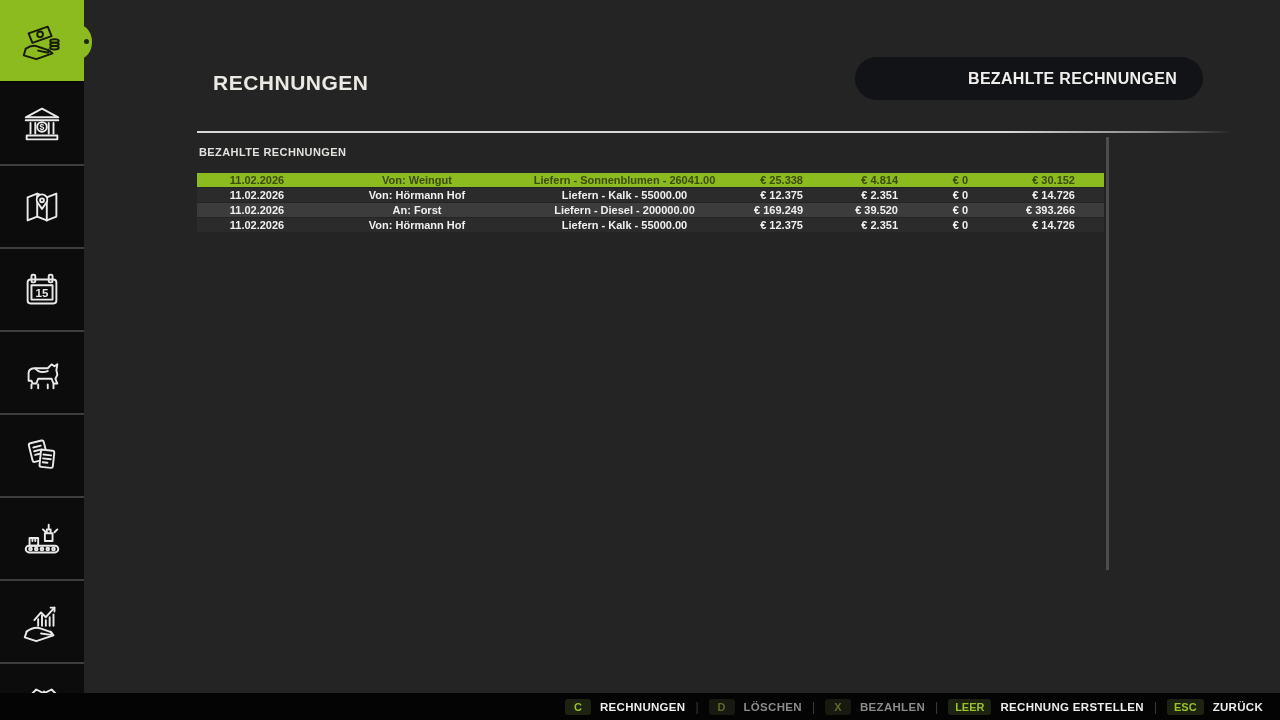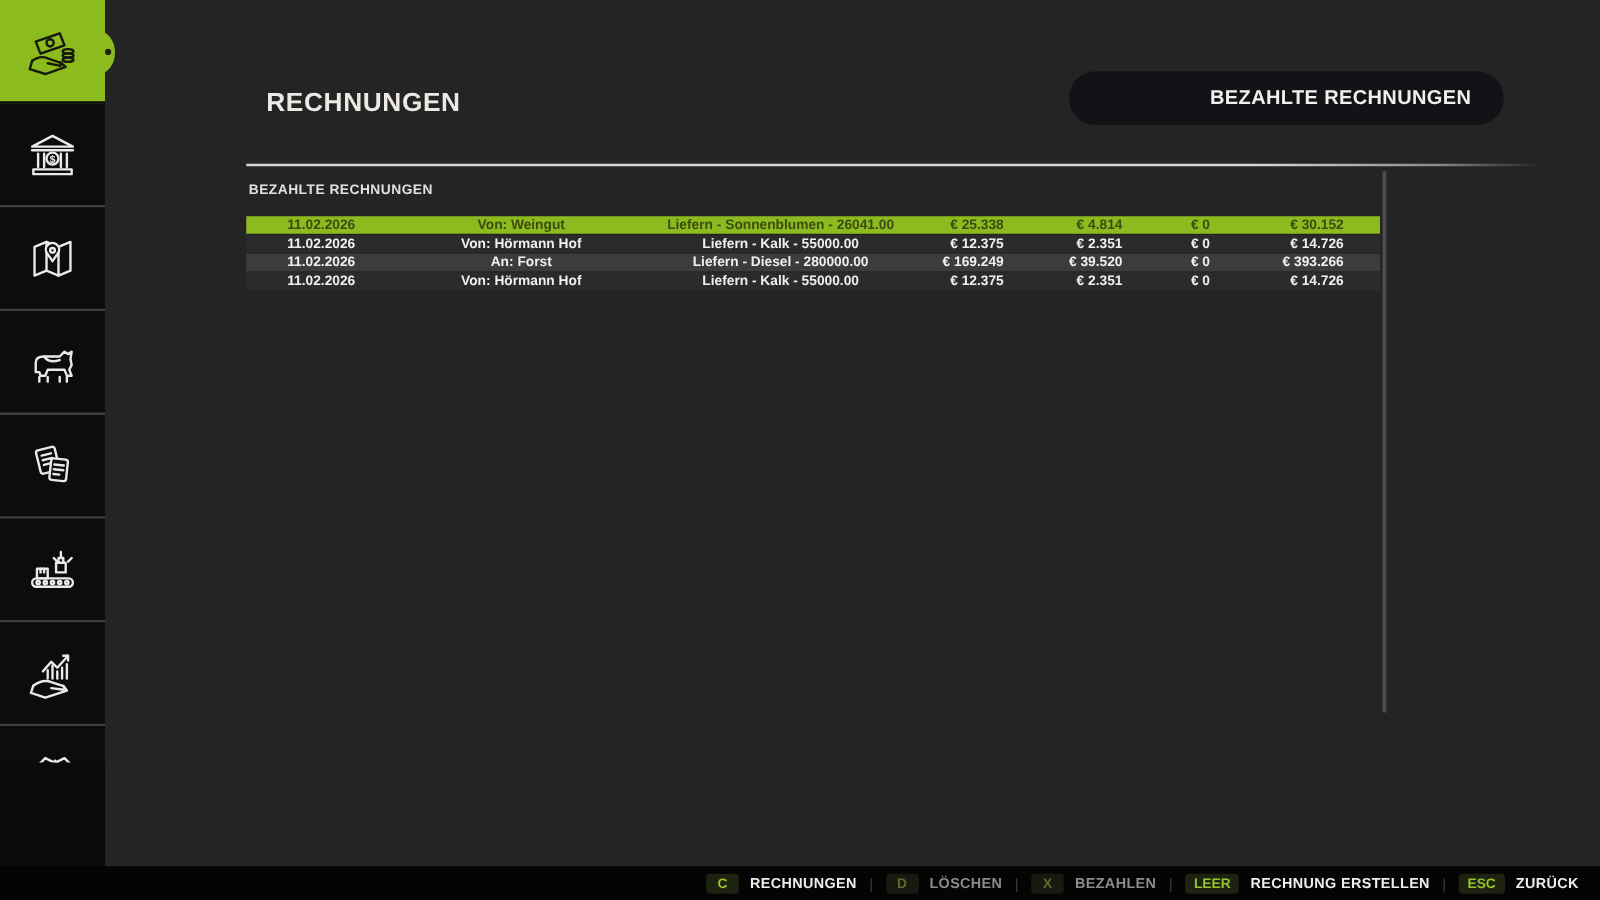--- a/index.html
+++ b/index.html
@@ -123,20 +123,29 @@
 
   <div class="side-cell">
     <svg viewBox="0 0 48 48" fill="none" stroke="currentColor" stroke-width="2" stroke-linejoin="round" stroke-linecap="round">
       <path d="M9 14 l10 -4 10 4 10 -4 v24 l-10 4 -10 -4 -10 4 Z"></path>
       <path d="M19 10 v24 M29 14 v24"></path>
       <path d="M24 26 l-4.5 -6.5 a5.5 5.5 0 1 1 9 0 Z" fill="#0c0c0c"></path>
       <circle cx="24" cy="17" r="2"></circle>
     </svg>
   </div>
 
+  <div class="side-cell">
+    <svg viewBox="0 0 48 48" fill="none" stroke="currentColor" stroke-width="2" stroke-linejoin="round" stroke-linecap="round">
+      <rect x="9" y="13" width="30" height="25" rx="3"></rect>
+      <rect x="13" y="8" width="4" height="8" rx="1.5"></rect>
+        <rect x="31" y="8" width="4" height="8" rx="1.5"></rect>
+      <rect x="13" y="19" width="22" height="15"></rect>
+      <text x="24" y="31.5" font-size="12" font-weight="bold" stroke="none" fill="currentColor" text-anchor="middle">15</text>
+    </svg>
+  </div>
 
   <div class="side-cell">
     <svg viewBox="0 0 48 48" fill="none" stroke="currentColor" stroke-width="2" stroke-linejoin="round" stroke-linecap="round">
       <path d="M10 32 v-8 q0 -5 7 -5 h13 l4 -4 3 2 3 -2 -1 6 1 5 -2 4 2 5 h-4 l-2 -5 h-14 l-2 5 h-4 l-1 -3 -3 0 Z"></path>
       <path d="M17 19 q4 6 13 3"></path>
       <path d="M13 36 v4 M20 36 v4 M30 36 v4 M36 36 v4"></path>
     </svg>
   </div>
 
   <div class="side-cell">
@@ -211,21 +220,21 @@
         <div class="cell">Von: Hörmann Hof</div>
         <div class="cell">Liefern - Kalk - 55000.00</div>
         <div class="cell money">€ 12.375</div>
         <div class="cell money">€ 2.351</div>
         <div class="cell money">€ 0</div>
         <div class="cell money">€ 14.726</div>
       </div>
       <div class="row">
         <div class="cell">11.02.2026</div>
         <div class="cell">An: Forst</div>
-        <div class="cell">Liefern - Diesel - 280000.00</div>
+        <div class="cell">Liefern - Diesel - 200000.00</div>
         <div class="cell money">€ 169.249</div>
         <div class="cell money">€ 39.520</div>
         <div class="cell money">€ 0</div>
         <div class="cell money">€ 393.266</div>
       </div>
       <div class="row">
         <div class="cell">11.02.2026</div>
         <div class="cell">Von: Hörmann Hof</div>
         <div class="cell">Liefern - Kalk - 55000.00</div>
         <div class="cell money">€ 12.375</div>

